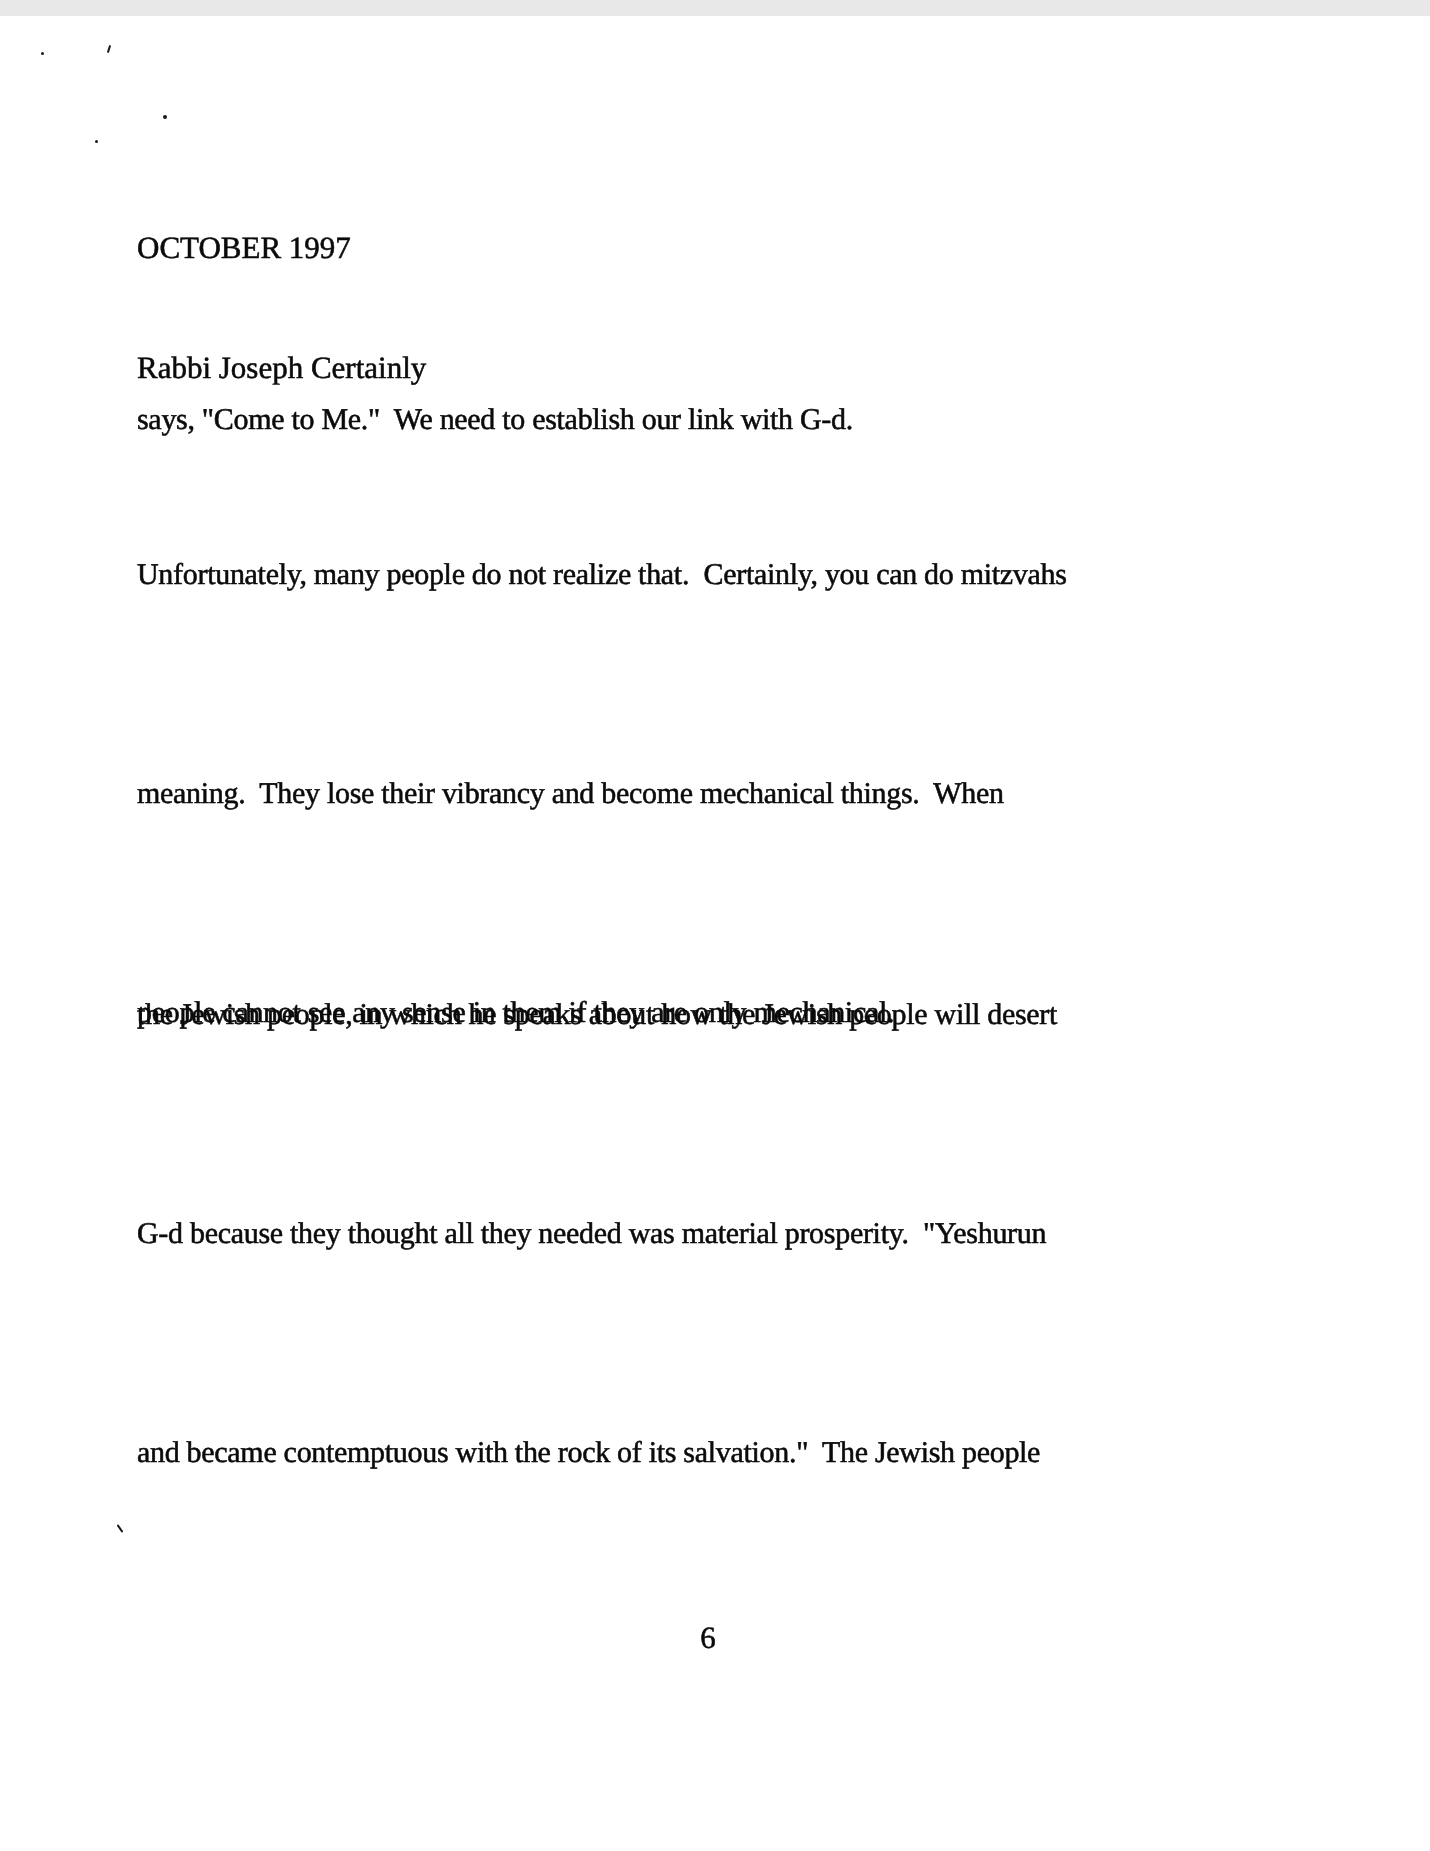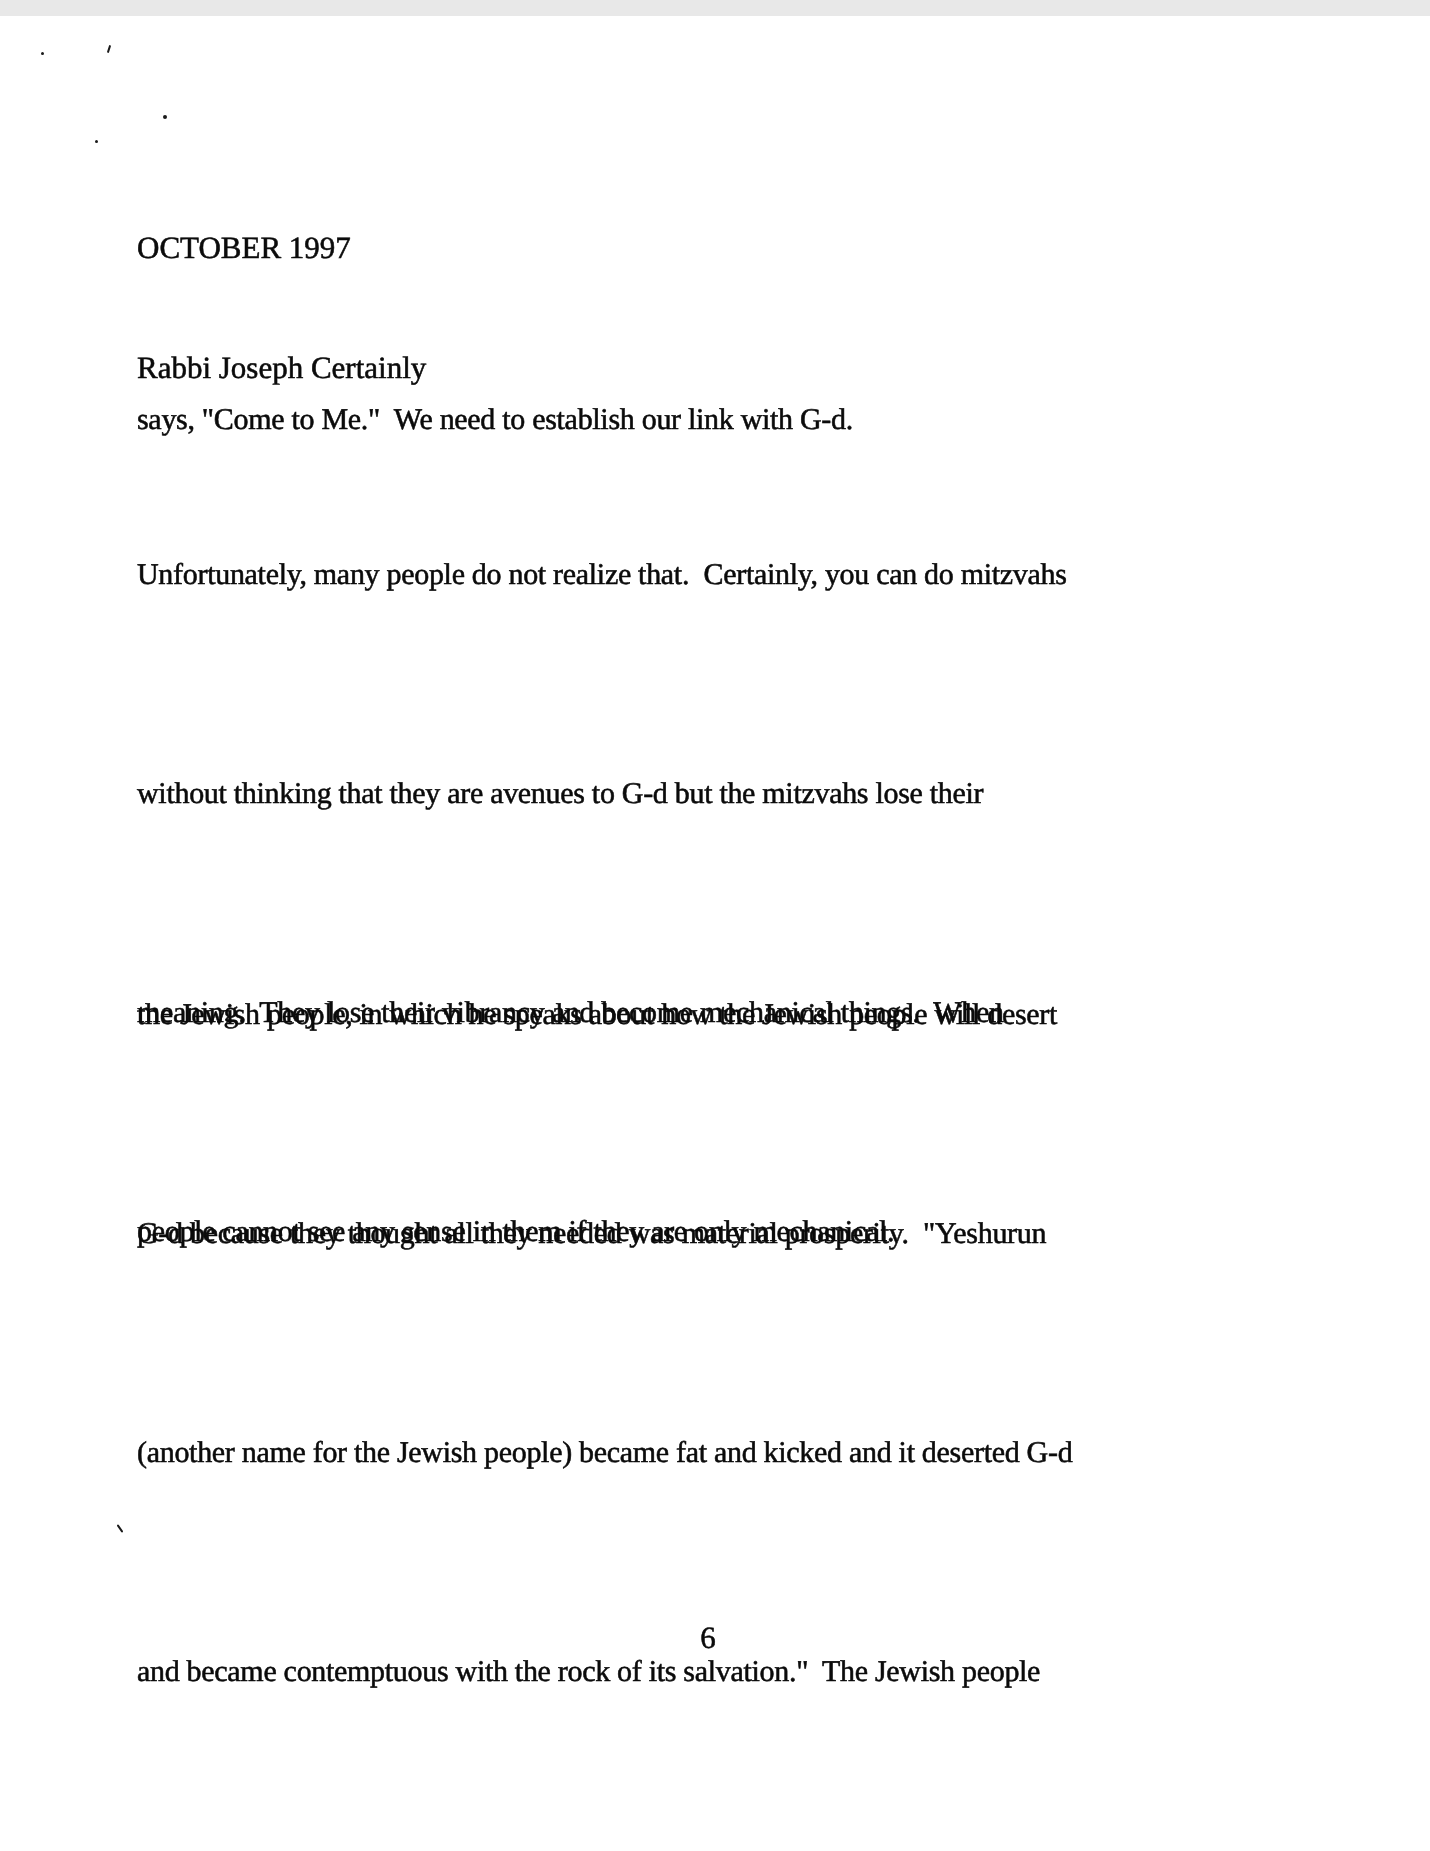--- a/index.html
+++ b/index.html
@@ -75,29 +75,27 @@
     <span class="line">OCTOBER 1997</span>
     <span class="line">Rabbi Joseph Certainly</span>
   </div>
 
   <div class="para para-1">
     <span class="line">says, "Come to Me."  We need to establish our link with G-d.</span>
   </div>
 
   <div class="para para-2">
     <span class="line">Unfortunately, many people do not realize that.  Certainly, you can do mitzvahs</span>
-    <span class="line">without thinking that they are avenues to G-d but the mitzvahs lose their</span>
     <span class="line">meaning.  They lose their vibrancy and become mechanical things.  When</span>
     <span class="line">people cannot see any sense in them if they are only mechanical.</span>
   </div>
 
   <div class="para para-3">
     <span class="line">the Jewish people, in which he speaks about how the Jewish people will desert</span>
     <span class="line">G-d because they thought all they needed was material prosperity.  "Yeshurun</span>
-    <span class="line">(another name for the Jewish people) became fat and kicked and it deserted G-d</span>
     <span class="line">and became contemptuous with the rock of its salvation."  The Jewish people</span>
     
     
     
     
     
   </div>
 
   <div class="page-number">6</div>
 

